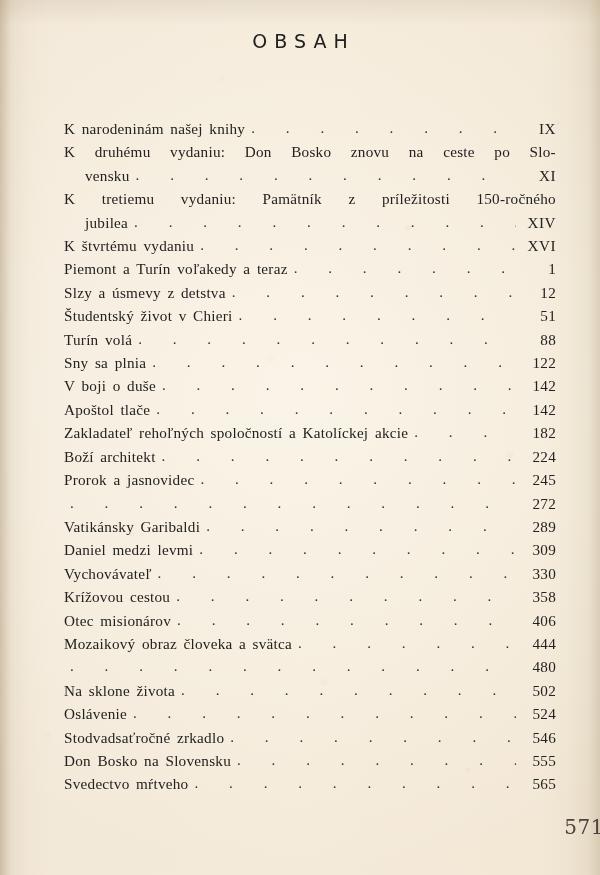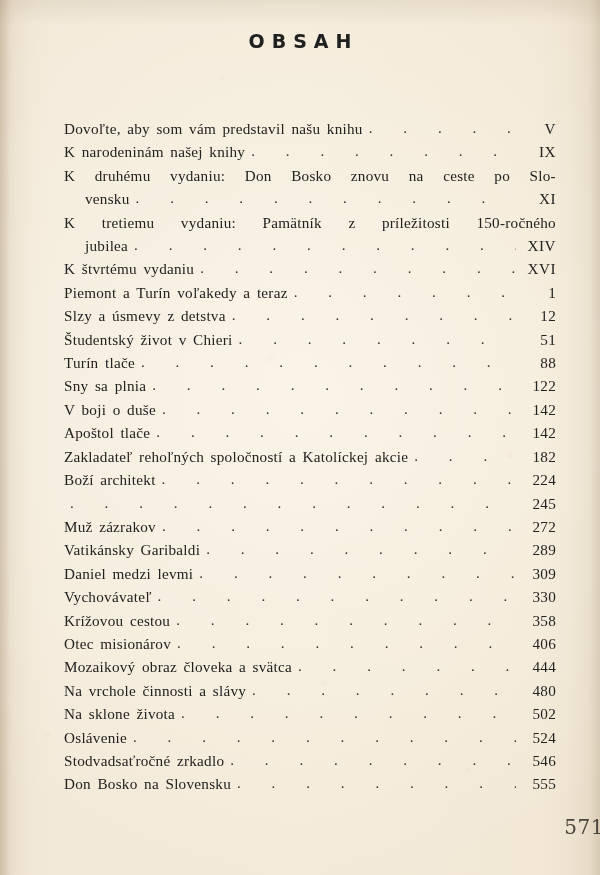--- a/index.html
+++ b/index.html
@@ -52,21 +52,21 @@
       linear-gradient(180deg, rgba(120,95,60,0.10) 0px, rgba(120,95,60,0) 26px);
   }
 
   .title {
     position: absolute;
     top: 30px;
     left: 0;
     width: 600px;
     text-align: center;
     font-family: "DejaVu Sans", sans-serif;
-    font-weight: 700;
+    font-weight: 400;
     font-size: 19px;
     letter-spacing: 7px;
     color: #20201e;
     text-indent: 7px;
   }
 
   .toc {
     position: absolute;
     top: 117px;
     left: 64px;
@@ -154,27 +154,20 @@
 
 <div class="page">
   <div class="grain"></div>
   <div class="edge-shadow"></div>
 
   <div class="title">OBSAH</div>
 
   <div class="toc" id="toc-list">
       <div class="entry">
         <div class="row">
-          <span class="etitle">Dovoľte, aby som vám predstavil našu knihu</span>
-          <span class="leaders"></span>
-          <span class="pnum roman">V</span>
-        </div>
-      </div>
-      <div class="entry">
-        <div class="row">
           <span class="etitle">K narodeninám našej knihy</span>
           <span class="leaders"></span>
           <span class="pnum roman">IX</span>
         </div>
       </div>
       <div class="entry wrap">
         <div class="firstline justify"><span>K</span><span>druhému</span><span>vydaniu:</span><span>Don</span><span>Bosko</span><span>znovu</span><span>na</span><span>ceste</span><span>po</span><span>Slo-</span></div>
         <div class="contline">
           <div class="row">
             <span class="etitle">vensku</span>
@@ -216,21 +209,21 @@
       </div>
       <div class="entry">
         <div class="row">
           <span class="etitle">Študentský život v Chieri</span>
           <span class="leaders"></span>
           <span class="pnum">51</span>
         </div>
       </div>
       <div class="entry">
         <div class="row">
-          <span class="etitle">Turín tlače</span>
+          <span class="etitle">Turín volá</span>
           <span class="leaders"></span>
           <span class="pnum">88</span>
         </div>
       </div>
       <div class="entry">
         <div class="row">
           <span class="etitle">Sny sa plnia</span>
           <span class="leaders"></span>
           <span class="pnum">122</span>
         </div>
@@ -258,27 +251,27 @@
       </div>
       <div class="entry">
         <div class="row">
           <span class="etitle">Boží architekt</span>
           <span class="leaders"></span>
           <span class="pnum">224</span>
         </div>
       </div>
       <div class="entry">
         <div class="row">
+          <span class="etitle">Prorok a jasnovidec</span>
           <span class="leaders"></span>
           <span class="pnum">245</span>
         </div>
       </div>
       <div class="entry">
         <div class="row">
-          <span class="etitle">Muž zázrakov</span>
           <span class="leaders"></span>
           <span class="pnum">272</span>
         </div>
       </div>
       <div class="entry">
         <div class="row">
           <span class="etitle">Vatikánsky Garibaldi</span>
           <span class="leaders"></span>
           <span class="pnum">289</span>
         </div>
@@ -313,21 +306,20 @@
       </div>
       <div class="entry">
         <div class="row">
           <span class="etitle">Mozaikový obraz človeka a svätca</span>
           <span class="leaders"></span>
           <span class="pnum">444</span>
         </div>
       </div>
       <div class="entry">
         <div class="row">
-          <span class="etitle">Na vrchole činnosti a slávy</span>
           <span class="leaders"></span>
           <span class="pnum">480</span>
         </div>
       </div>
       <div class="entry">
         <div class="row">
           <span class="etitle">Na sklone života</span>
           <span class="leaders"></span>
           <span class="pnum">502</span>
         </div>
@@ -344,18 +336,25 @@
           <span class="etitle">Stodvadsaťročné zrkadlo</span>
           <span class="leaders"></span>
           <span class="pnum">546</span>
         </div>
       </div>
       <div class="entry">
         <div class="row">
           <span class="etitle">Don Bosko na Slovensku</span>
           <span class="leaders"></span>
           <span class="pnum">555</span>
+        </div>
+      </div>
+      <div class="entry">
+        <div class="row">
+          <span class="etitle">Svedectvo mŕtveho</span>
+          <span class="leaders"></span>
+          <span class="pnum">565</span>
         </div>
       </div>
     </div>
 
   <div class="folio">571</div>
 </div>
 
 </body></html>

